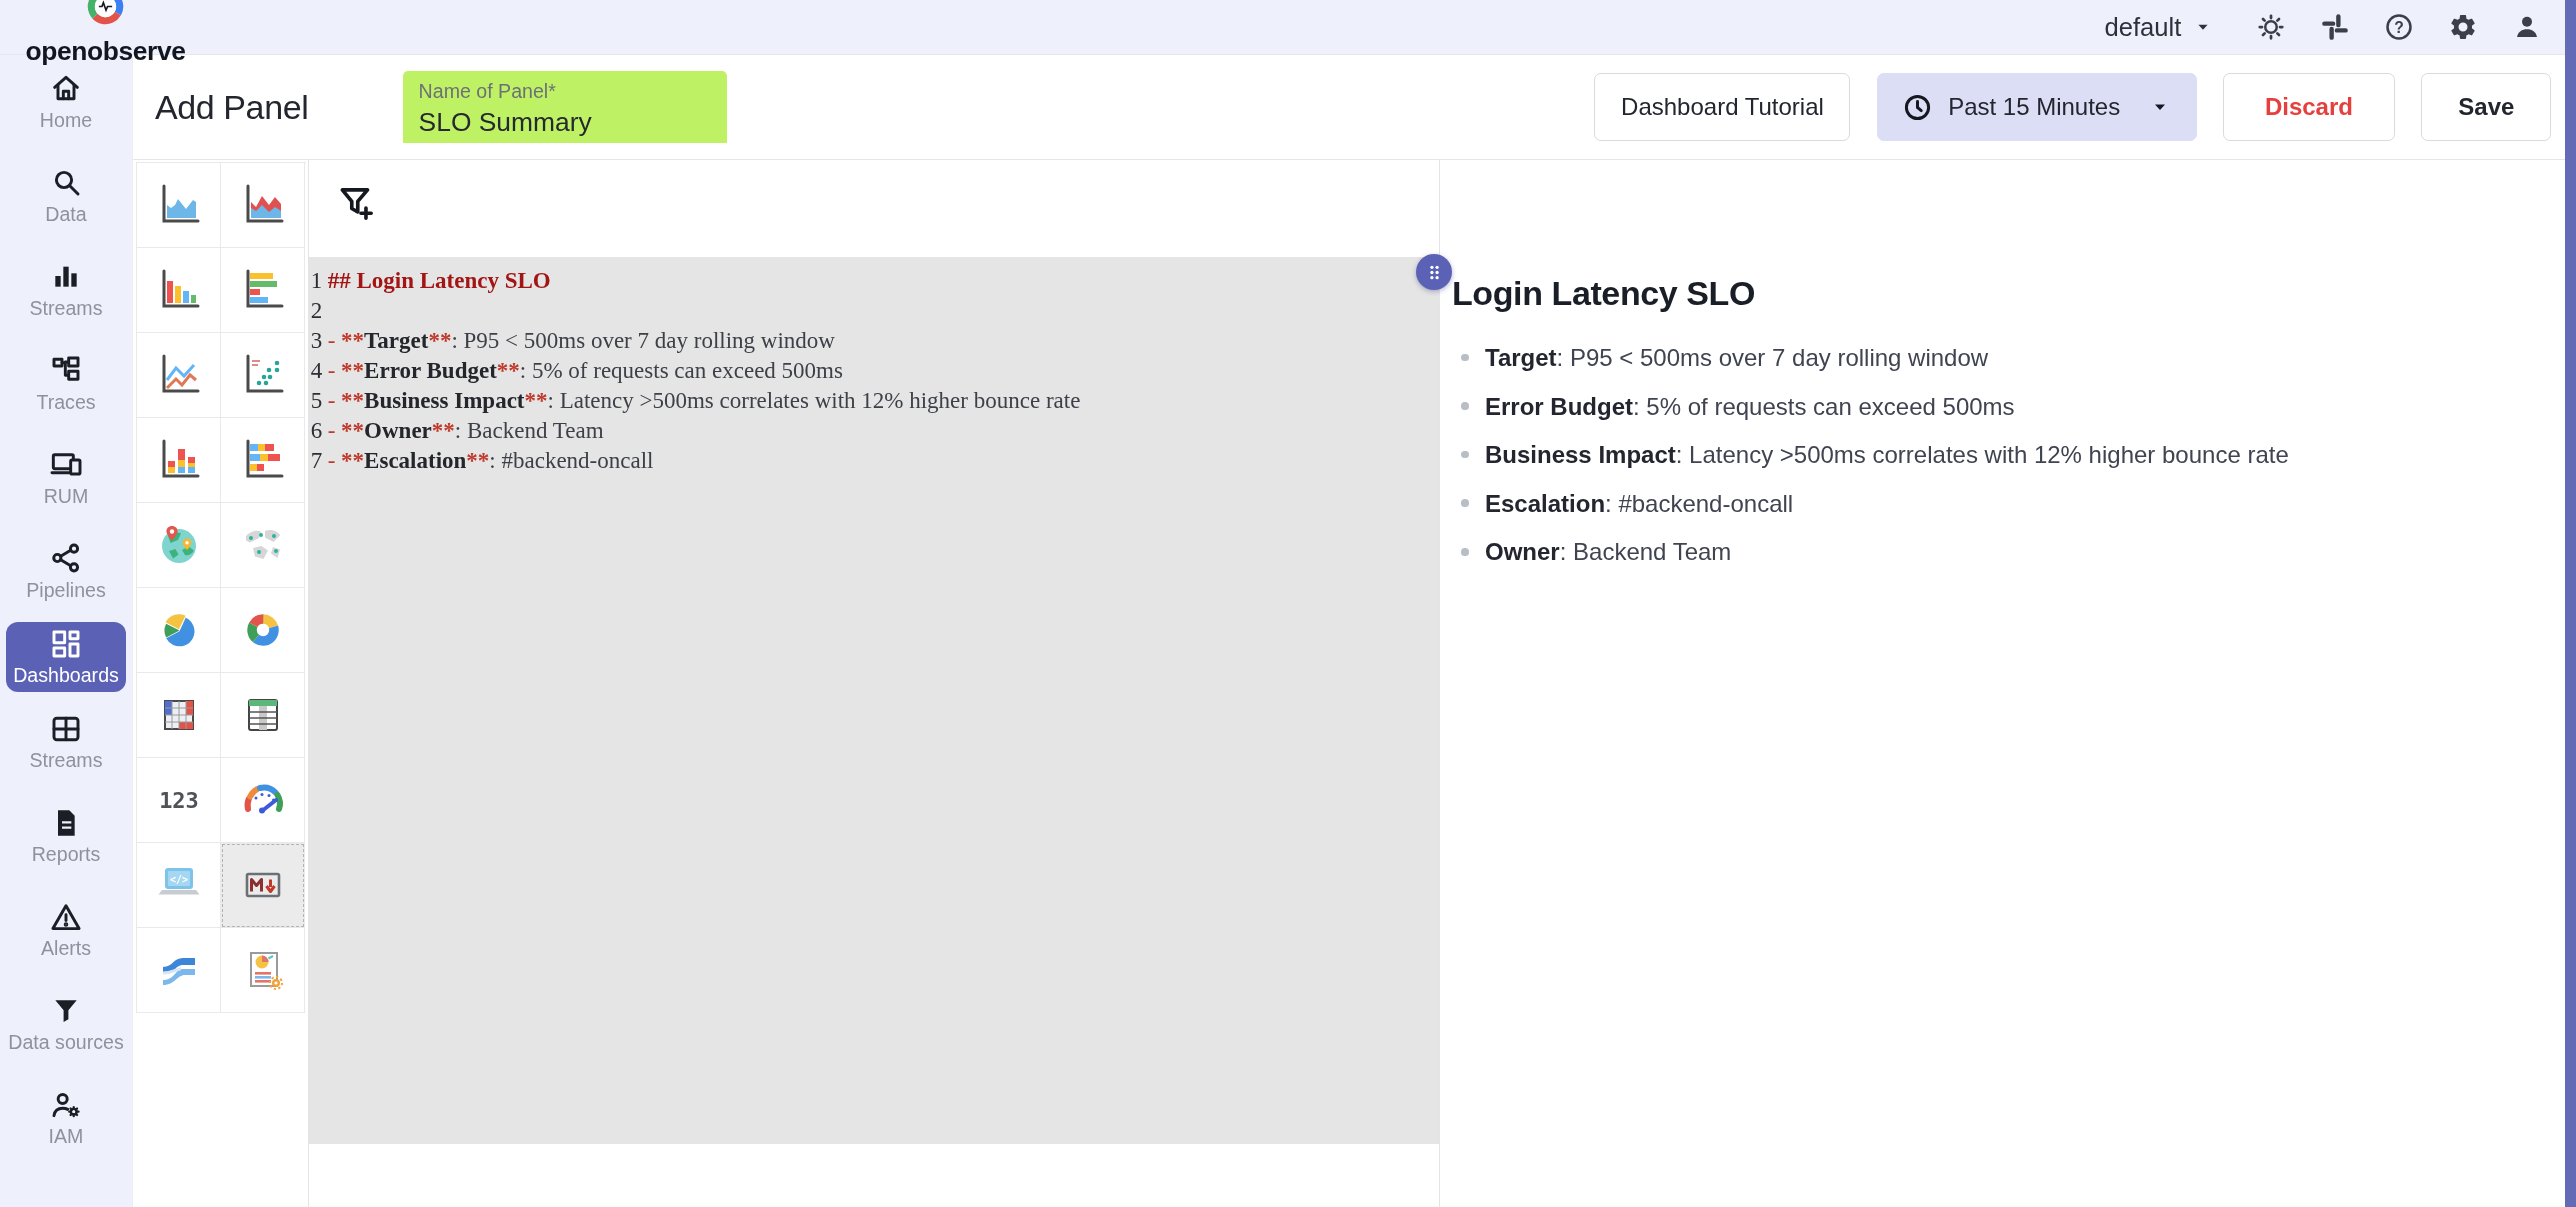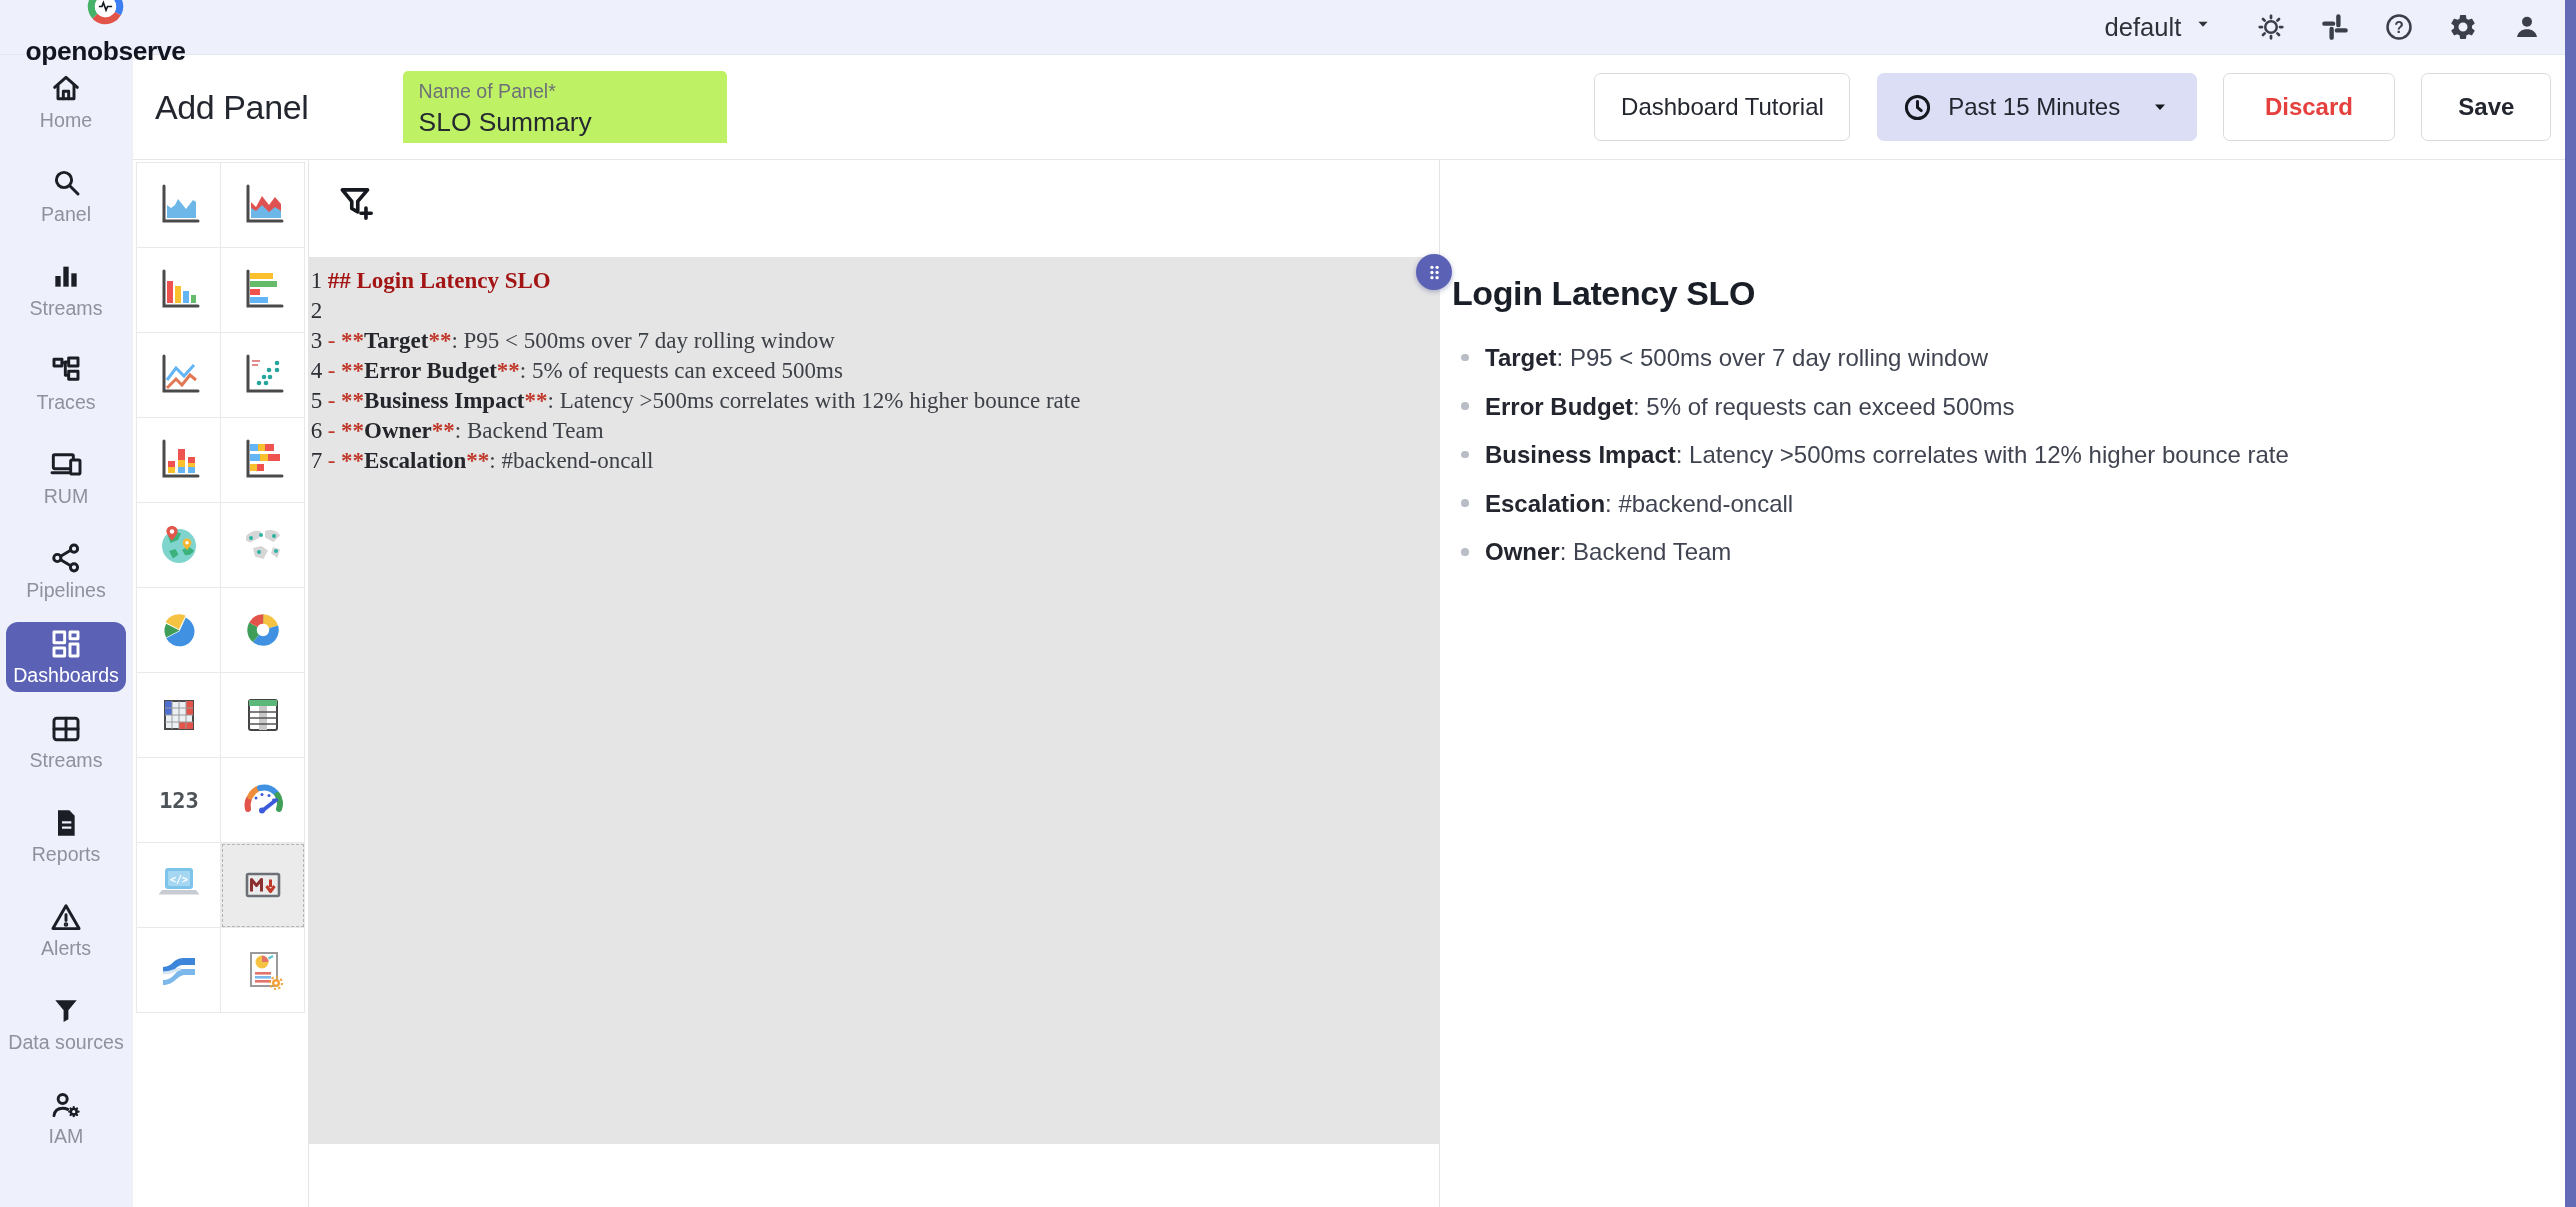--- a/index.html
+++ b/index.html
@@ -12,21 +12,21 @@
 
   
   .topbar{
     position:absolute; left:0; top:0; width:2576px; height:55px;
     background:#eef0fb; display:flex; align-items:center;
     border-bottom:0.9px solid #e4e6f2; z-index:5;
   }
   .brand{ display:flex; align-items:center; gap:10.2px; margin-left:25.6px;flex-direction:column; }
   .brand-text{ font-size:26.4px; font-weight:700; color:#121620; letter-spacing:-0.4px; }
   .topbar-right{ margin-left:auto; display:flex; align-items:center; gap:34px; margin-right:34px; }
-  .org-select{ display:flex; gap:10.2px; font-size:25.6px; color:#2e3238; margin-right:8.5px; cursor:pointer; }
+  .org-select{ display:flex; align-items:center; gap:10.2px; font-size:25.6px; color:#2e3238; margin-right:8.5px; cursor:pointer; }
   .tb-icon{ cursor:pointer; }
   .tb-icon svg{ width:30px; height:30px; }
 
   
   .sidebar{
     position:absolute; left:0; top:55px; width:132px; height:1152px;
     background:#eef0fb; display:flex; flex-direction:column; z-index:4;
   }
   .side-item{
     height:94px; display:flex; flex-direction:column; align-items:center;
@@ -202,21 +202,21 @@
       </span>
       <span class="s-label">Home</span>
     </div>
     <div class="side-item">
       <span class="s-icon">
         <svg viewBox="0 0 24 24" fill="none" stroke="currentColor" stroke-width="2.2" stroke-linejoin="round" stroke-linecap="round">
           <circle cx="10.5" cy="10.5" r="5.7"></circle>
           <path d="M15 15l6 6"></path>
         </svg>
       </span>
-      <span class="s-label">Panel</span>
+      <span class="s-label">Data</span>
     </div>
     <div class="side-item">
       <span class="s-icon">
         <svg viewBox="0 0 24 24" fill="currentColor">
           <rect x="4" y="12" width="4" height="8"></rect>
           <rect x="10" y="5" width="4" height="15"></rect>
           <rect x="16" y="10" width="4" height="10"></rect>
         </svg>
       </span>
       <span class="s-label">Streams</span>

